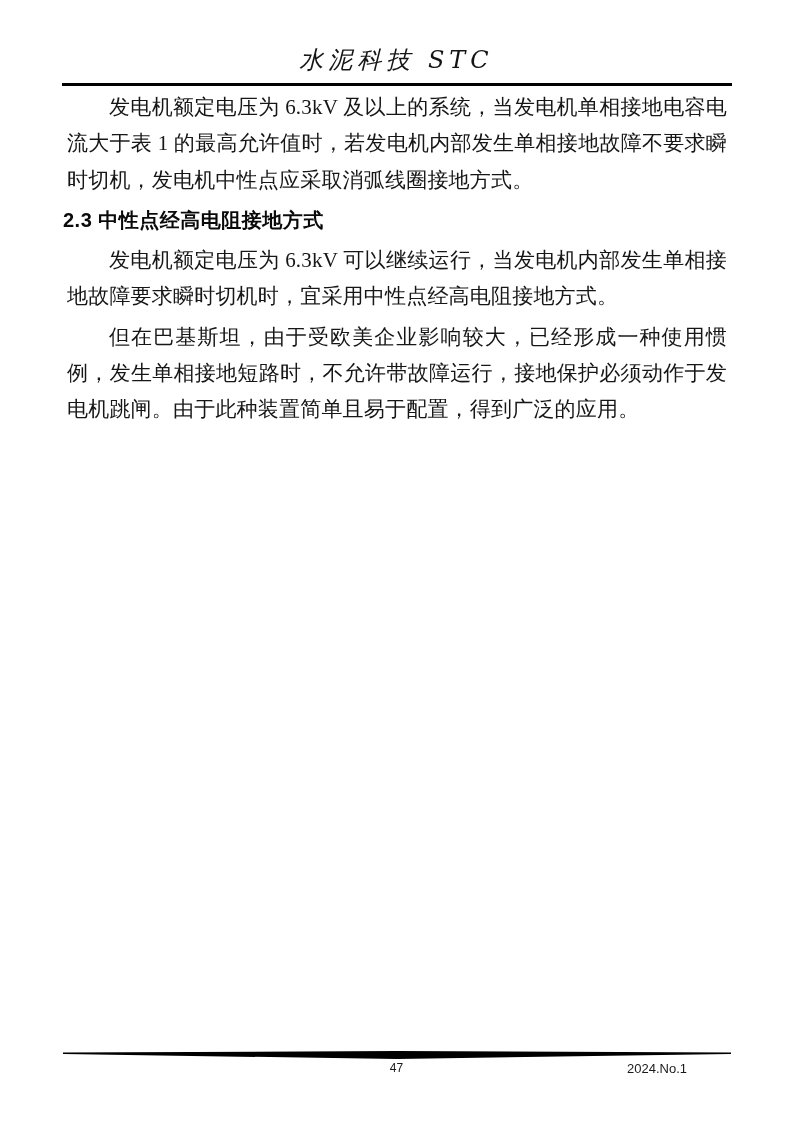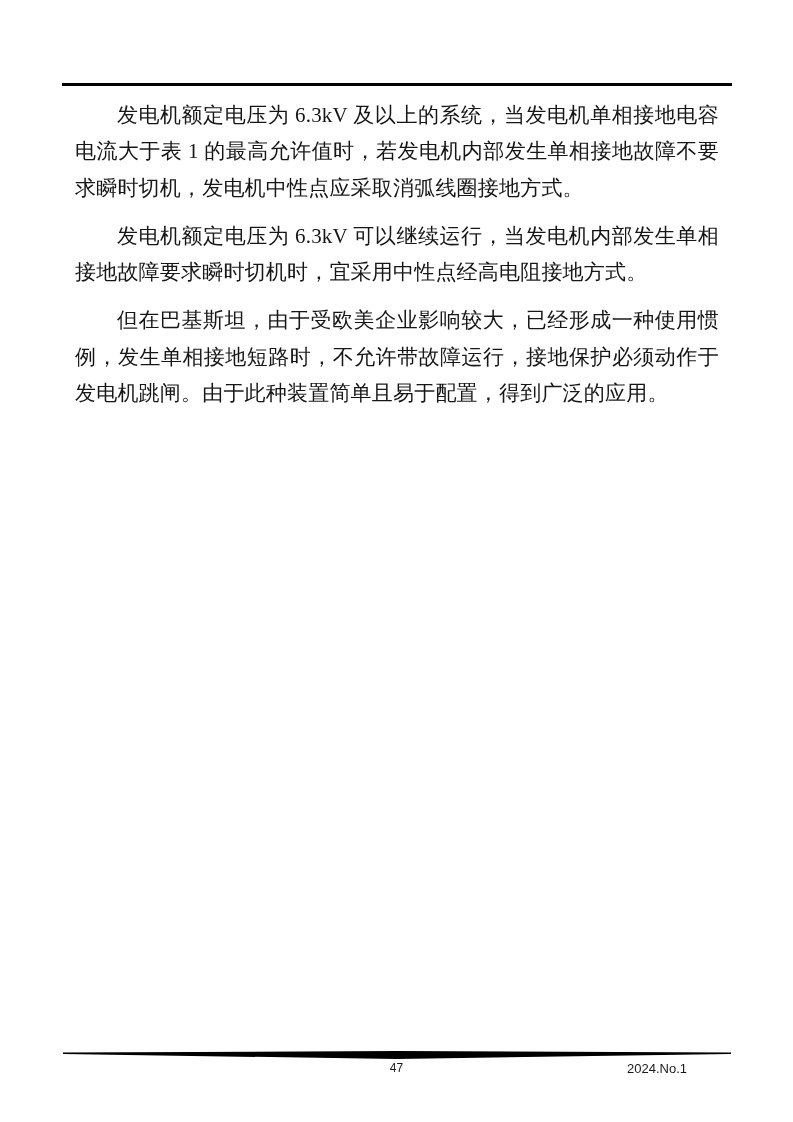--- a/index.html
+++ b/index.html
@@ -43,21 +43,21 @@
   .section-heading {
     margin: 0;
     font-family: "Liberation Sans", "DejaVu Sans", sans-serif;
     font-weight: bold;
     font-size: 20px;
     line-height: 36.3px;
     color: #0a0a0a;
     letter-spacing: 0.5px;
   }
   .body-paragraph {
-    margin: 12px;
+    margin: 4px;
     font-size: 21px;
     line-height: 36.3px;
     text-indent: 2em;
     text-align: justify;
     letter-spacing: 0.2px;
     color: #161616;
   }
   .footer-rule {
     position: absolute;
     left: 63px;
@@ -82,30 +82,32 @@
     font-family: "Liberation Sans", "DejaVu Sans", sans-serif;
     font-size: 13px;
     color: #1a1a1a;
   }
 </style>
 </head>
 <body>
 
 <div class="page">
 
+  <div class="journal-title">水泥科技 STC</div>
 
   <div class="header-rule"></div>
 
   <div class="content">
 
 
     <p class="body-paragraph">发电机额定电压为 6.3kV 及以上的系统，当发电机单相接地电容电流大于表 1 的最高允许值时，若发电机内部发生单相接地故障不要求瞬时切机，发电机中性点应采取消弧线圈接地方式。</p>
 
 
 
+    <h2 class="section-heading">2.3 中性点经高电阻接地方式</h2>
 
     <p class="body-paragraph">发电机额定电压为 6.3kV 可以继续运行，当发电机内部发生单相接地故障要求瞬时切机时，宜采用中性点经高电阻接地方式。</p>
 
 
     <p class="body-paragraph">但在巴基斯坦，由于受欧美企业影响较大，已经形成一种使用惯例，发生单相接地短路时，不允许带故障运行，接地保护必须动作于发电机跳闸。由于此种装置简单且易于配置，得到广泛的应用。</p>
 
   </div>
 
   <svg class="footer-rule" viewBox="0 0 668 8" preserveAspectRatio="none">
     <polygon points="0,1.5 334,0 668,1.5 668,3 334,8 0,3" fill="#000000"></polygon>

